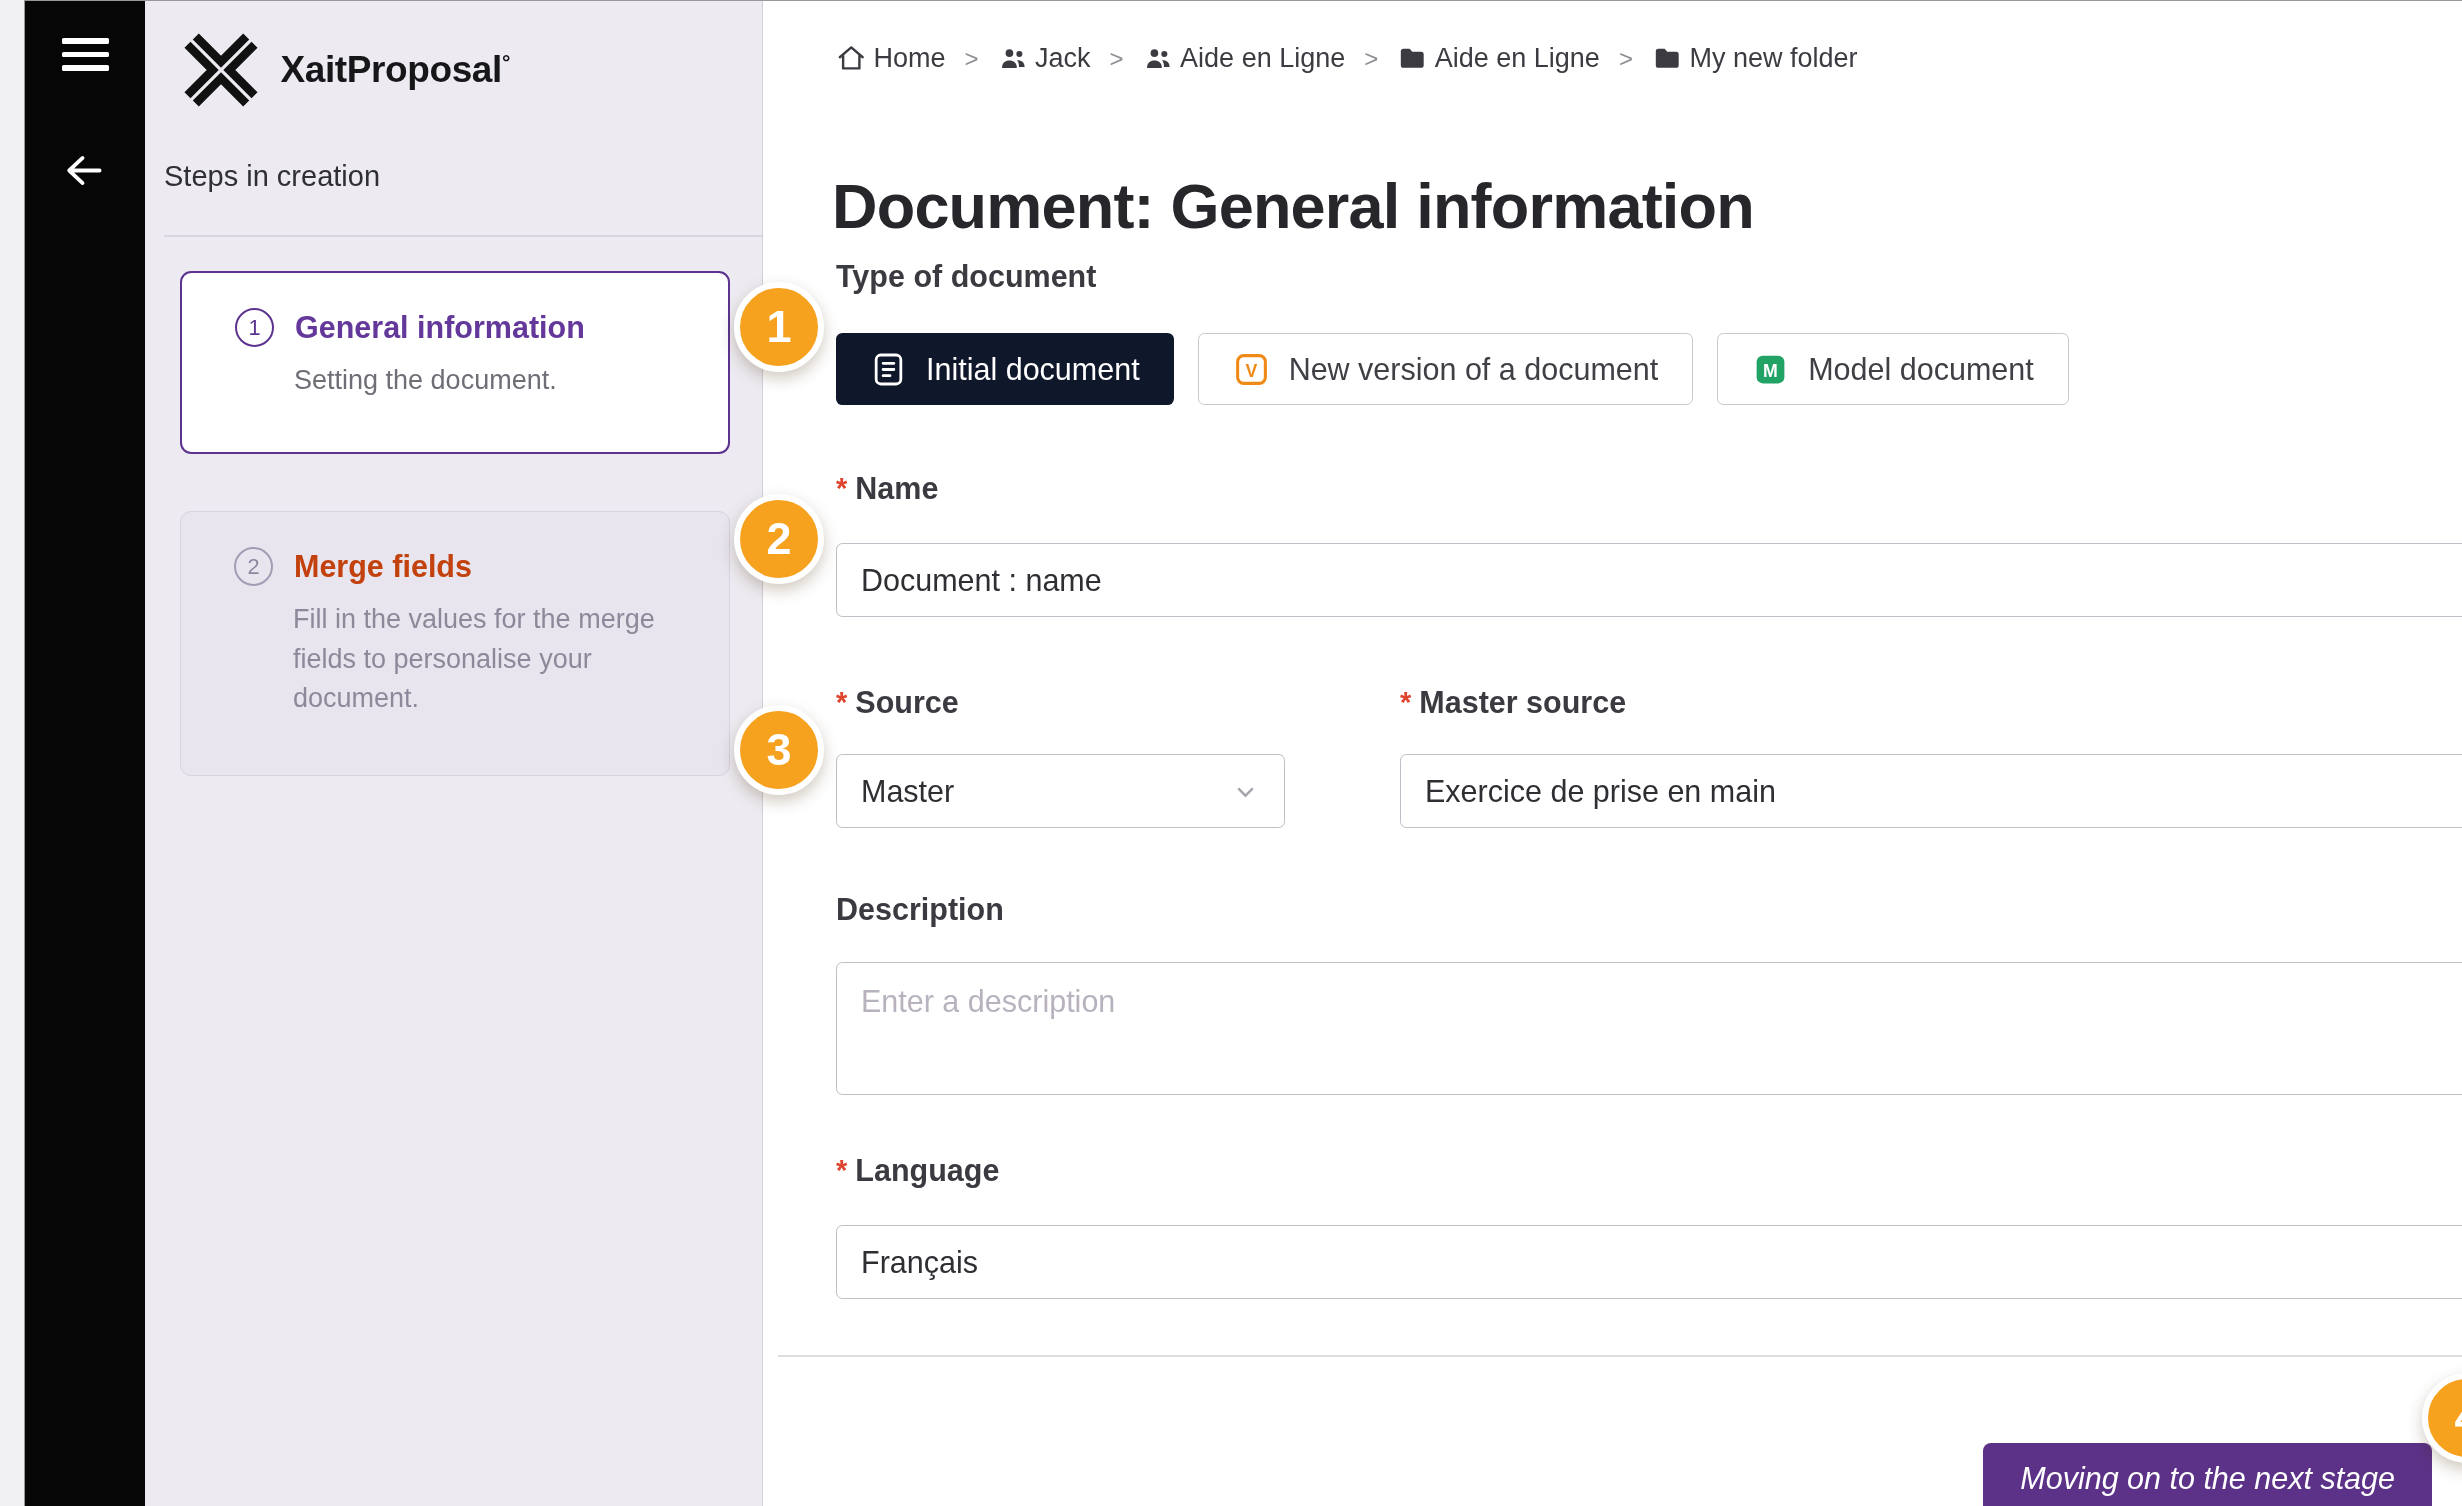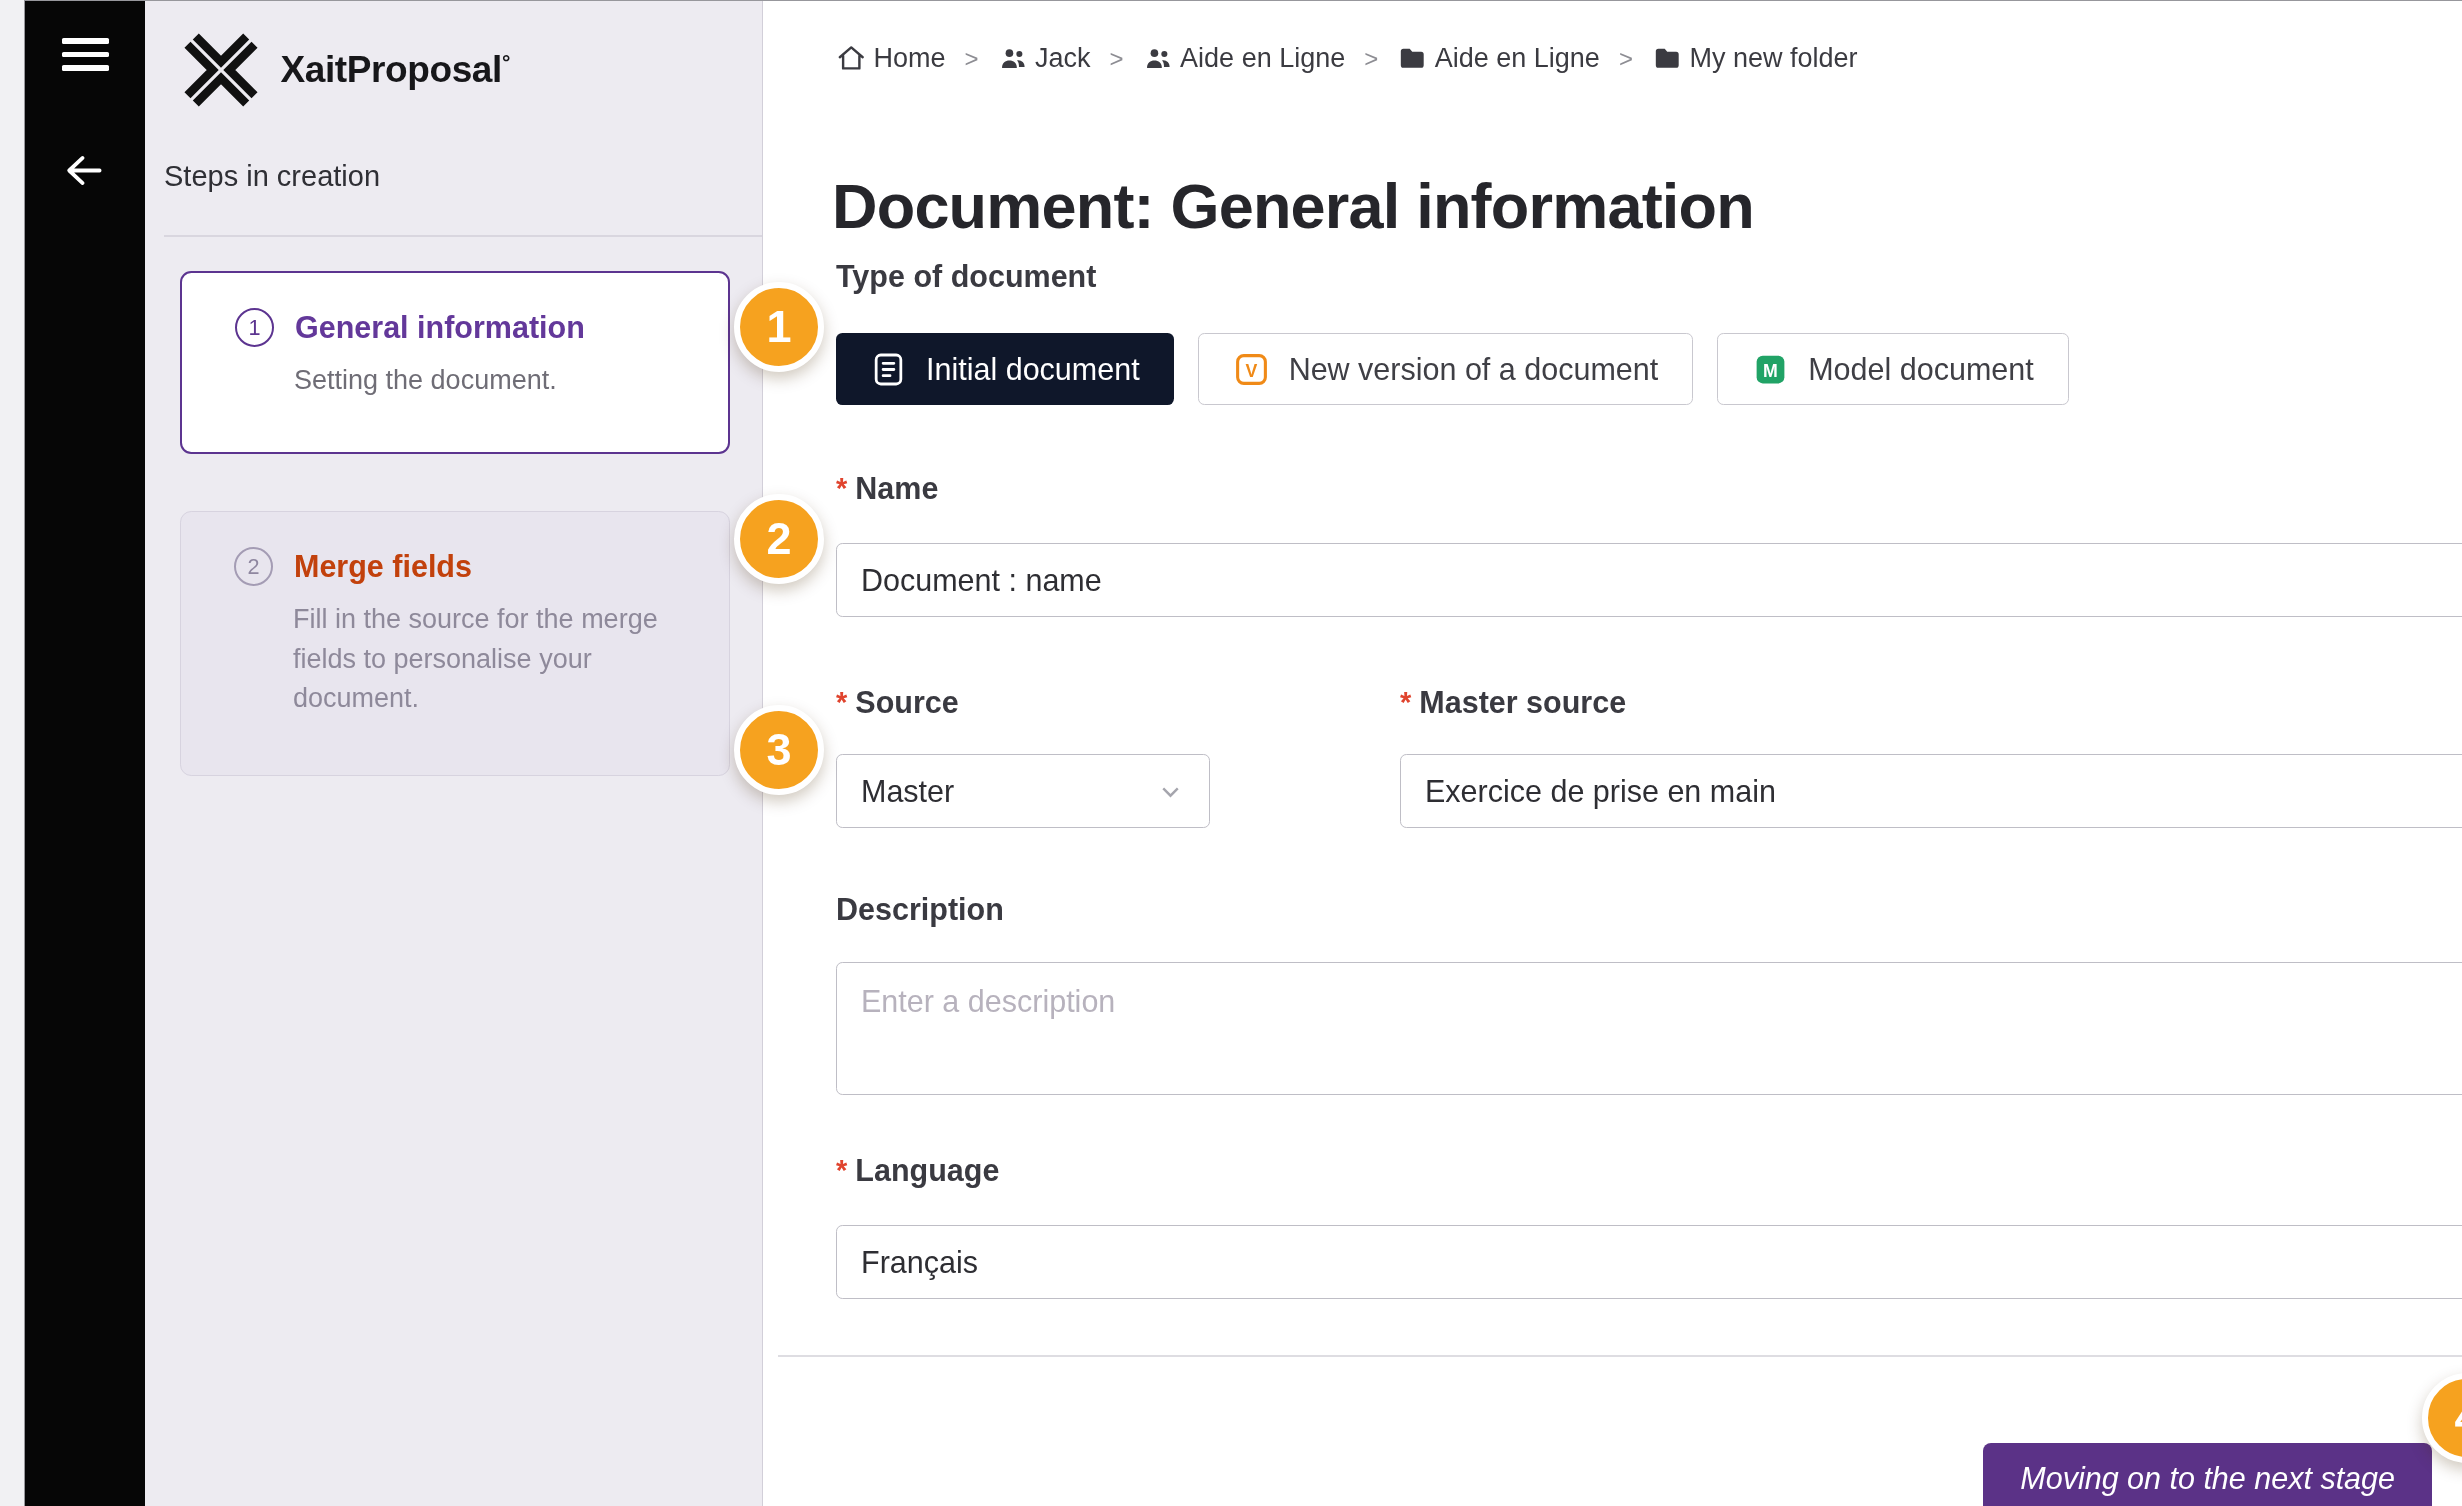--- a/index.html
+++ b/index.html
@@ -63,21 +63,21 @@
   .type-btn.selected { background: #0f172a; color: #fff; border: none; text-align: right; }
   .type-btn.plain { background: #fff; border: 1.6px solid #c9c8cf; color: #3f3f45; }
   .icon-sq { width: 37px; height: 37px; flex: 0 0 37px; }
 
   .text-input { position: absolute; height: 74px; border: 1.6px solid #bfbec6; border-radius: 6.4px; font-size: 30.5px; color: #2e2e33; padding: 0 24px; font-family: inherit; background: #fff; outline: none; }
   .text-input::placeholder, .area-input::placeholder { color: #b7b2bd; }
   .name-input   { left: 71px;  top: 542px;  right: -4.8px; }
   .master-input { left: 635px; top: 753px;  right: -4.8px; }
   .lang-input   { left: 71px;  top: 1224px; right: -4.8px; }
 
-  .select-box { position: absolute; left: 71px; top: 753px; width: 374px; height: 74px; border: 1.6px solid #bfbec6; border-radius: 6.4px; display: flex; align-items: center; justify-content: space-between; padding: 0 24px 0 24px; font-size: 30.5px; color: #2e2e33; background: #fff; cursor: pointer; }
+  .select-box { position: absolute; left: 71px; top: 753px; width: 449px; height: 74px; border: 1.6px solid #bfbec6; border-radius: 6.4px; display: flex; align-items: center; justify-content: space-between; padding: 0 24px 0 24px; font-size: 30.5px; color: #2e2e33; background: #fff; cursor: pointer; }
   .chev { width: 29px; height: 29px; }
 
   .area-input { position: absolute; left: 71px; top: 961px; right: -4.8px; height: 133px; border: 1.6px solid #bfbec6; border-radius: 6.4px; font-size: 30.5px; padding: 21px 24px; font-family: inherit; resize: none; color: #2e2e33; outline: none; }
 
   .hr { position: absolute; left: 13px; right: -4.8px; top: 1354px; height: 1.6px; background: #dedde2; }
 
   .next-btn { position: absolute; right: 53px; top: 1442px; height: 71px; padding: 0 37px; background: #5b3287; color: #fff; font-size: 30.5px; border: none; border-radius: 8px; cursor: pointer; font-family: inherit; display: flex; align-items: center; font-style: italic; }
 
   
   .callout { position: absolute; width: 90px; height: 90px; border-radius: 50%; background: #f6a21f; border: 6.4px solid #fff; display: flex; align-items: center; justify-content: center; color: #fff; font-size: 45px; font-weight: bold; box-shadow: 0 6.4px 14.4px rgba(70,45,0,.25); z-index: 10; }
@@ -126,21 +126,21 @@
         <div class="step-title">General information</div>
       </div>
       <div class="step-sub">Setting the document.</div>
     </div>
 
     <div class="step-card step-2">
       <div class="step-head">
         <div class="step-num">2</div>
         <div class="step-title">Merge fields</div>
       </div>
-      <div class="step-sub">Fill in the source for the merge fields to personalise your document.</div>
+      <div class="step-sub">Fill in the values for the merge fields to personalise your document.</div>
     </div>
   </div>
 
   <div class="main">
 
     <nav class="breadcrumb">
       <span class="crumb">
         <svg class="bc-icon" viewBox="0 0 24 24">
             <path d="M3 11.2 L12 3.5 L21 11.2 M5.6 10 V20 H18.4 V10" fill="none" stroke="#3b3b41" stroke-width="1.9" stroke-linecap="round" stroke-linejoin="round"></path>
           </svg>

